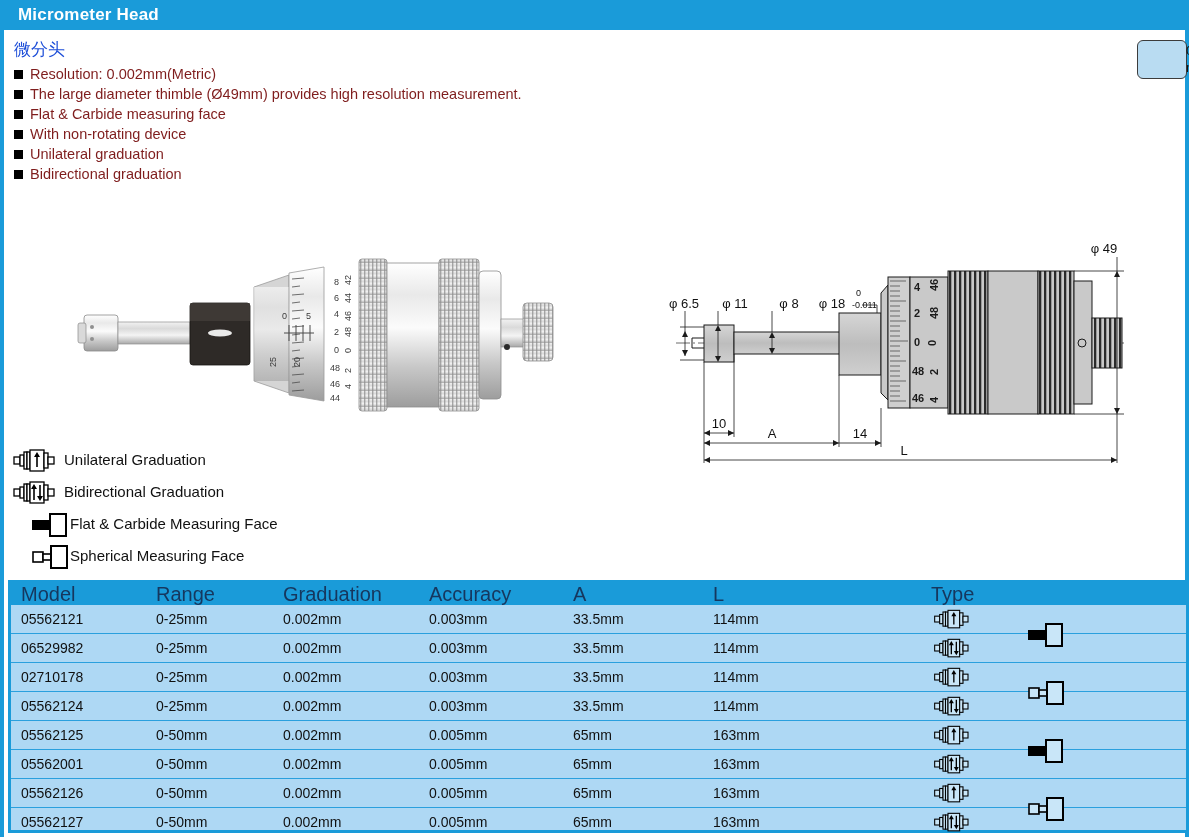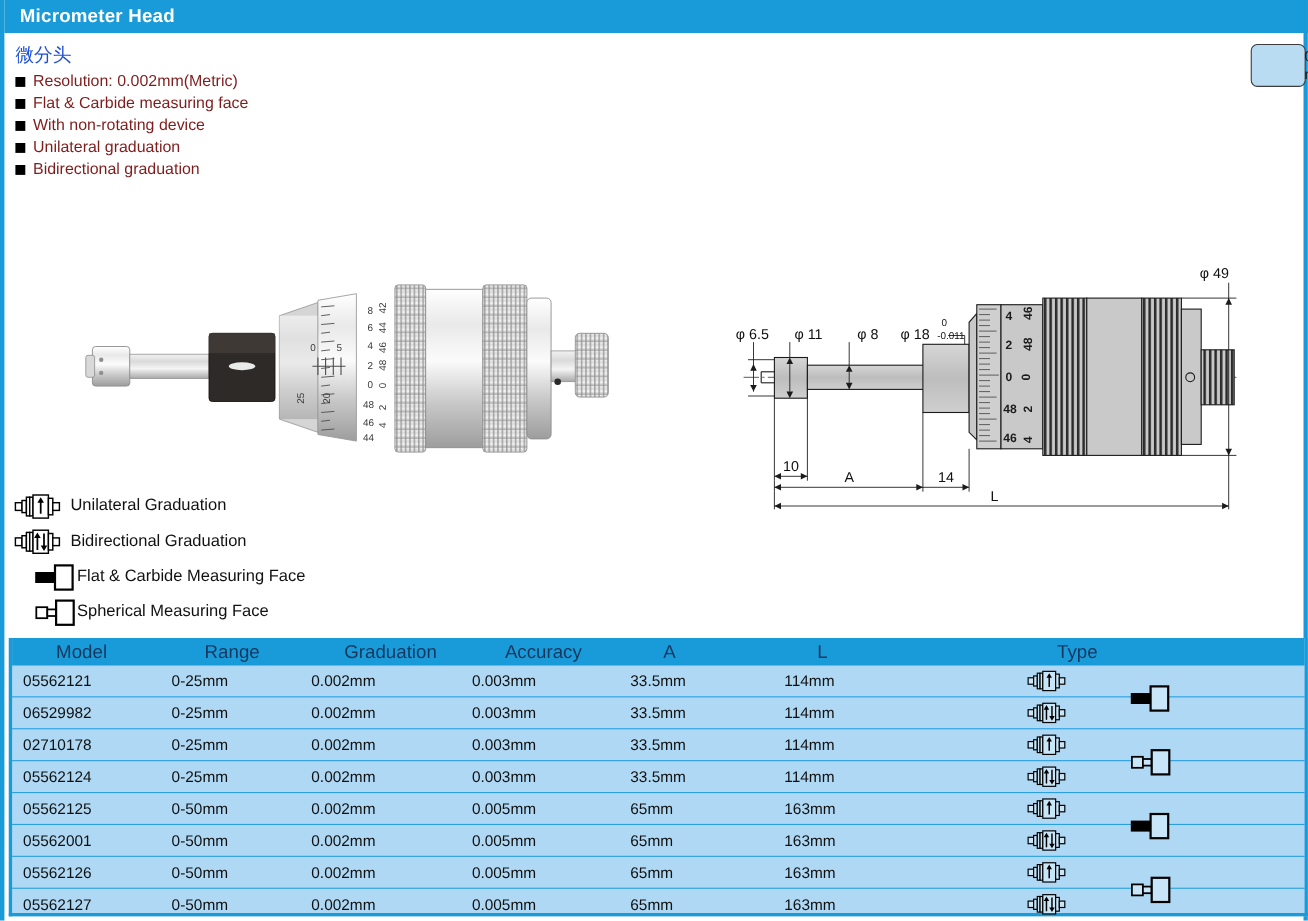--- a/index.html
+++ b/index.html
@@ -79,21 +79,21 @@
     background:#aed8f4;
     border:3px solid #1a9bd9;
     border-top:none;
   }
   #thead{
     position:absolute;left:0;top:0;width:100%;height:25px;
     background:#1a9bd9;
   }
   #thead .th{
     position:absolute;top:3px;
-    font-size:17px;color:#16375e;white-space:nowrap;margin-left:30px;
+    font-size:20px;color:#16375e;white-space:nowrap;
   }
   .trow{
     position:absolute;left:0;width:100%;height:29px;
     border-bottom:1px solid #2aa0de;
     box-sizing:border-box;
   }
   .trow .td{
     position:absolute;top:6px;
     font-size:14px;color:#101010;white-space:nowrap;
   }
@@ -116,20 +116,24 @@
   <div id="titlebar">
     <span class="title">Micrometer Head</span>
   </div>
 
   <div id="cn-title">微分头</div>
 
   <div id="features">
     <div class="feat">
       <span class="bullet"></span>
       <span>Resolution: 0.002mm(Metric)</span>
+    </div>
+    <div class="feat">
+      <span class="bullet"></span>
+      <span>The large diameter thimble (Ø49mm) provides high resolution measurement.</span>
     </div>
     <div class="feat">
       <span class="bullet"></span>
       <span>Flat &amp; Carbide measuring face</span>
     </div>
     <div class="feat">
       <span class="bullet"></span>
       <span>With non-rotating device</span>
     </div>
     <div class="feat">

